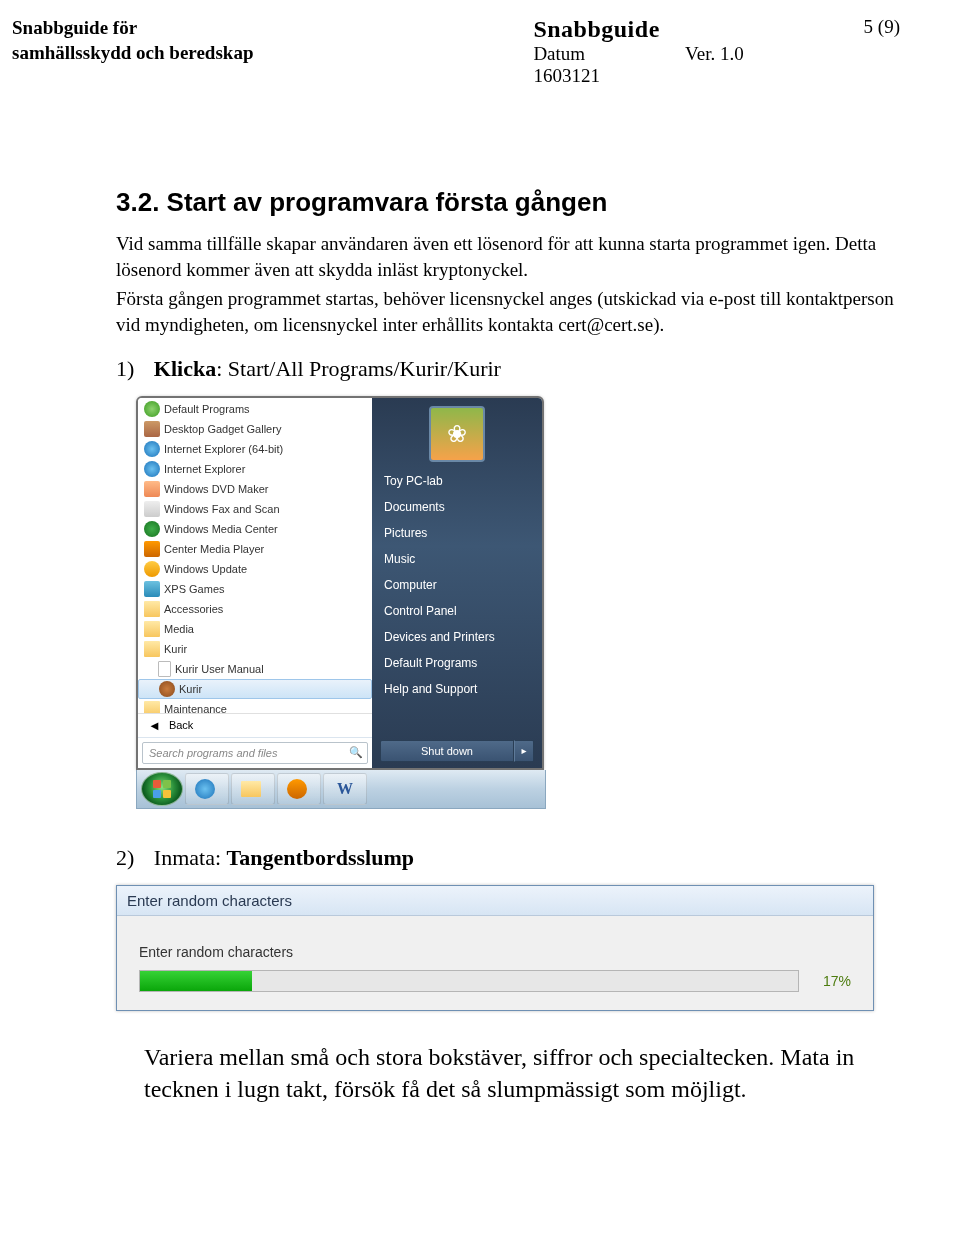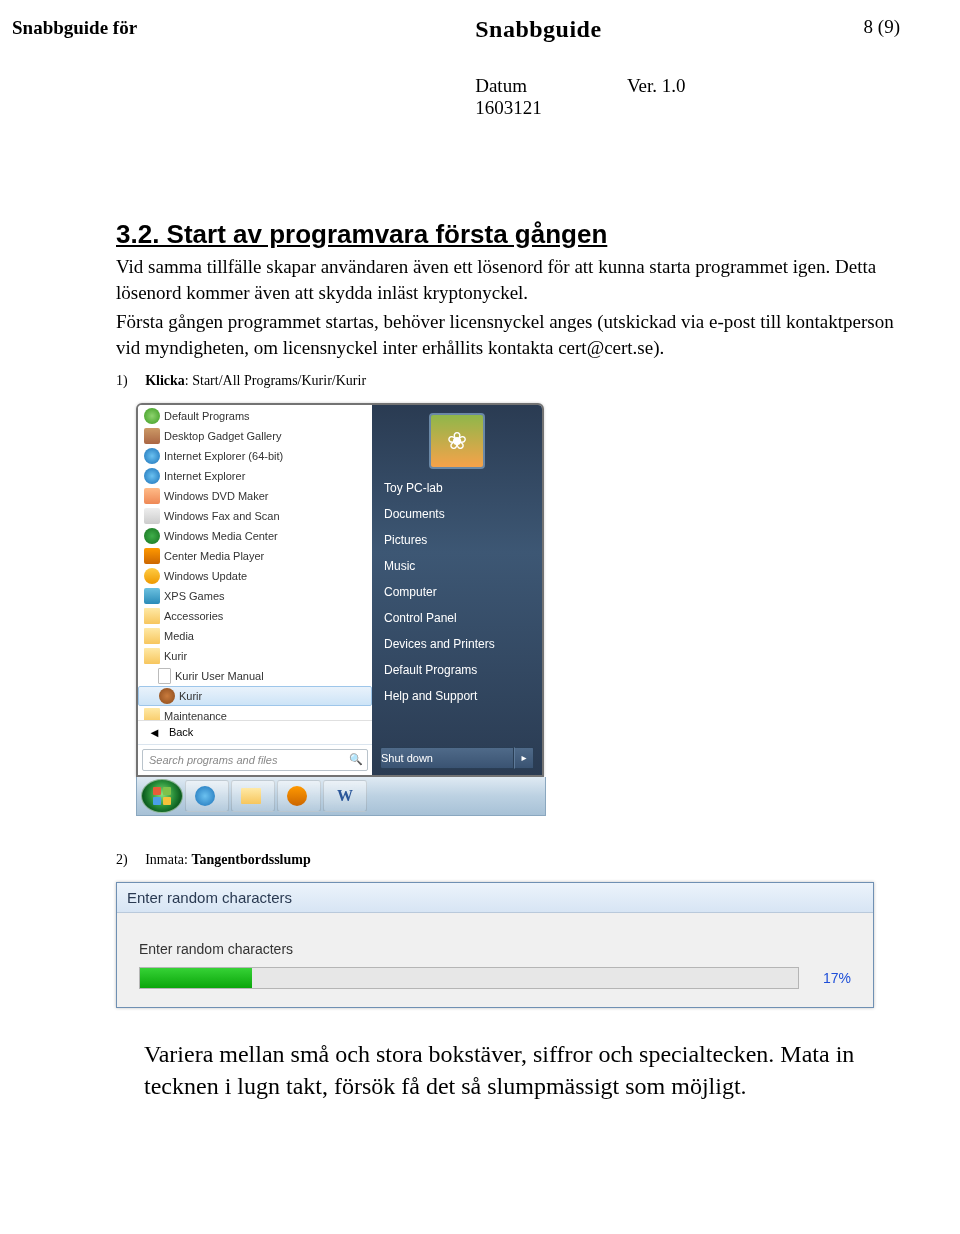--- a/index.html
+++ b/index.html
@@ -37,31 +37,30 @@
     text-align: right;
     font-size: 19px;
   }
   .content {
     margin-left: 104px;
   }
   h2 {
     font-family: Verdana, Arial, sans-serif;
     font-size: 26px;
     font-weight: bold;
-    margin: 0 0 4px 0;
-    text-decoration: underline;
+    margin: 0 0 13px 0;
   }
   p {
     font-size: 19px;
     line-height: 1.35;
     margin: 0 0 4px 0;
   }
   .step {
-    font-size: 14px;
-    margin: 12px 0 14px 0;
+    font-size: 22px;
+    margin: 18px 0 14px 0;
   }
   .step .num {
     margin-right: 14px;
   }
   .bold { font-weight: bold; }
 
   
   .startmenu {
     display: flex;
     width: 404px;
@@ -166,20 +165,21 @@
   .sm-shutdown {
     margin: 6px 8px 6px 8px;
     display:flex;
   }
   .sm-shutbtn {
     flex:1;
     background: linear-gradient(#4f6a89,#3a5372);
     border:1px solid #2a3e55;
     border-radius: 2px 0 0 2px;
     color:#fff;
+    text-align:center;
     font-size:11px;
     padding:4px 0;
   }
   .sm-shutarr {
     width:18px;
     background: linear-gradient(#4f6a89,#3a5372);
     border:1px solid #2a3e55;
     border-left:1px solid #5e7a99;
     border-radius:0 2px 2px 0;
     color:#fff;text-align:center;font-size:10px;padding:4px 0;
@@ -248,41 +248,42 @@
     flex:1;
     height: 20px;
     border:1px solid #b5b5b5;
     background:#e7e7e7;
     position:relative;
   }
   .dlg-fill {
     position:absolute;top:0;left:0;bottom:0;
     background: linear-gradient(#36d236,#0aa60a);
   }
-  .dlg-pct { font-size:14px; color:#1d4ed8; width:38px; text-align:right;}
+  .dlg-pct { font-size:14px; color:#4d7c0f; width:38px; text-align:right;}
   .footer-p { margin-top: 30px; margin-left:28px; font-size:24px; line-height:1.35;}
 </style>
 </head>
 <body>
 
 <div class="page">
   <div class="hdr">
     <div class="hdr-left">
       <div>Snabbguide för</div>
+      <div>samhällsskydd och beredskap</div>
     </div>
     <div class="hdr-mid">
       <div class="title">Snabbguide</div>
-      <div style="display:flex;gap:100px;margin-top:32px;">
+      <div style="display:flex;gap:100px;">
         <div>Datum</div>
         <div>Ver. 1.0</div>
       </div>
       <div>1603121</div>
     </div>
     <div class="hdr-right">
-      <div>8 (9)</div>
+      <div>5 (9)</div>
     </div>
   </div>
 
   <div class="content">
     <h2>3.2. Start av programvara första gången</h2>
     <p>Vid samma tillfälle skapar användaren även ett lösenord för att kunna starta programmet igen. Detta lösenord kommer även att skydda inläst kryptonyckel.</p>
     <p>Första gången programmet startas, behöver licensnyckel anges (utskickad via e-post till kontaktperson vid myndigheten, om licensnyckel inter erhållits kontakta cert@cert.se).</p>
 
     <div class="step">
       <span class="num">1)</span>

